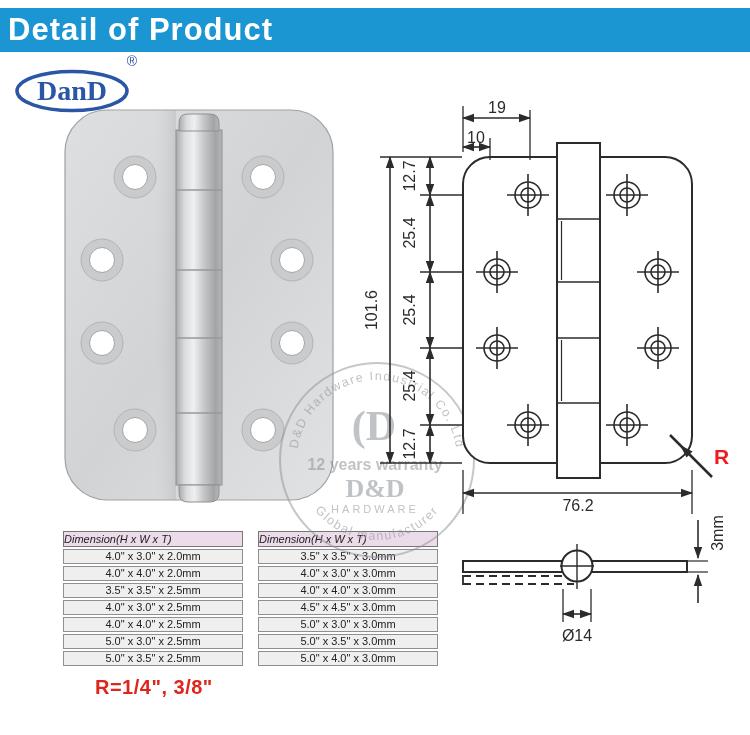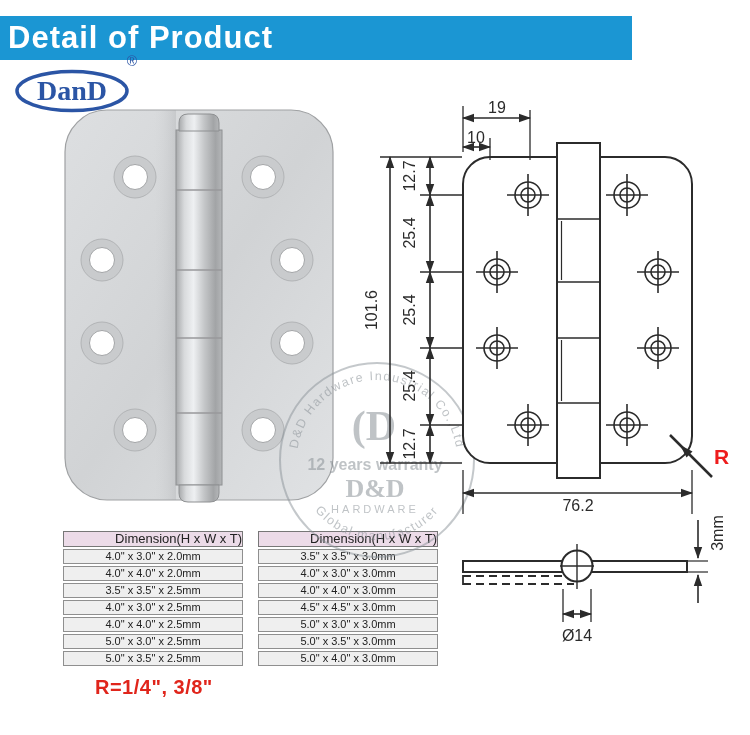--- a/index.html
+++ b/index.html
@@ -1,33 +1,33 @@
 <!DOCTYPE html>
 <html><head>
 <meta charset="utf-8">
 <style>
   html,body{margin:0;padding:0;background:#ffffff;}
   #page{position:relative;width:750px;height:735px;background:#ffffff;overflow:hidden;
         font-family:"Liberation Sans",sans-serif;}
   
-  #header-bar{position:absolute;left:0;top:16px;width:632px;height:44px;background:#1b96d3;}
+  #header-bar{position:absolute;left:0;top:8px;width:750px;height:44px;background:#1b96d3;}
   #header-title{position:absolute;left:8px;top:0;height:44px;line-height:44px;color:#ffffff;
         font-size:31px;font-weight:bold;letter-spacing:1px;white-space:nowrap;}
   
   .abs{position:absolute;}
   #logo-svg{left:14px;top:50px;z-index:3;}
   #photo-svg{left:58px;top:103px;z-index:1;}
   #watermark-svg{left:262px;top:345px;z-index:4;pointer-events:none;}
   #drawing-svg{left:350px;top:90px;z-index:5;}
   
   .dim-table{position:absolute;top:531px;width:180px;z-index:2;}
   #dim-table-1{left:63px;}
   #dim-table-2{left:258px;}
-  .thead{background:#ecdbe8;border:1px solid #777;height:14px;line-height:14px;text-align:right;
-        font-size:13px;color:#222;}
+  .thead{background:#ecdbe8;border:1px solid #777;height:14px;line-height:14px;text-align:left;
+        font-size:11px;color:#222;font-style:italic;}
   .trow{background:#efefef;border:1px solid #8f8f8f;height:13px;line-height:13px;text-align:center;
         font-size:11px;color:#222;margin-top:2px;}
   
   #radius-note{position:absolute;left:95px;top:676px;color:#e0251b;font-size:20px;font-weight:bold;
         letter-spacing:0.5px;z-index:3;}
   .wm-text{fill:rgba(138,145,152,0.55);}
   .dim-label{fill:#2b2b2b;font-size:16px;font-family:"Liberation Sans",sans-serif;}
 </style>
 </head>
 <body>

